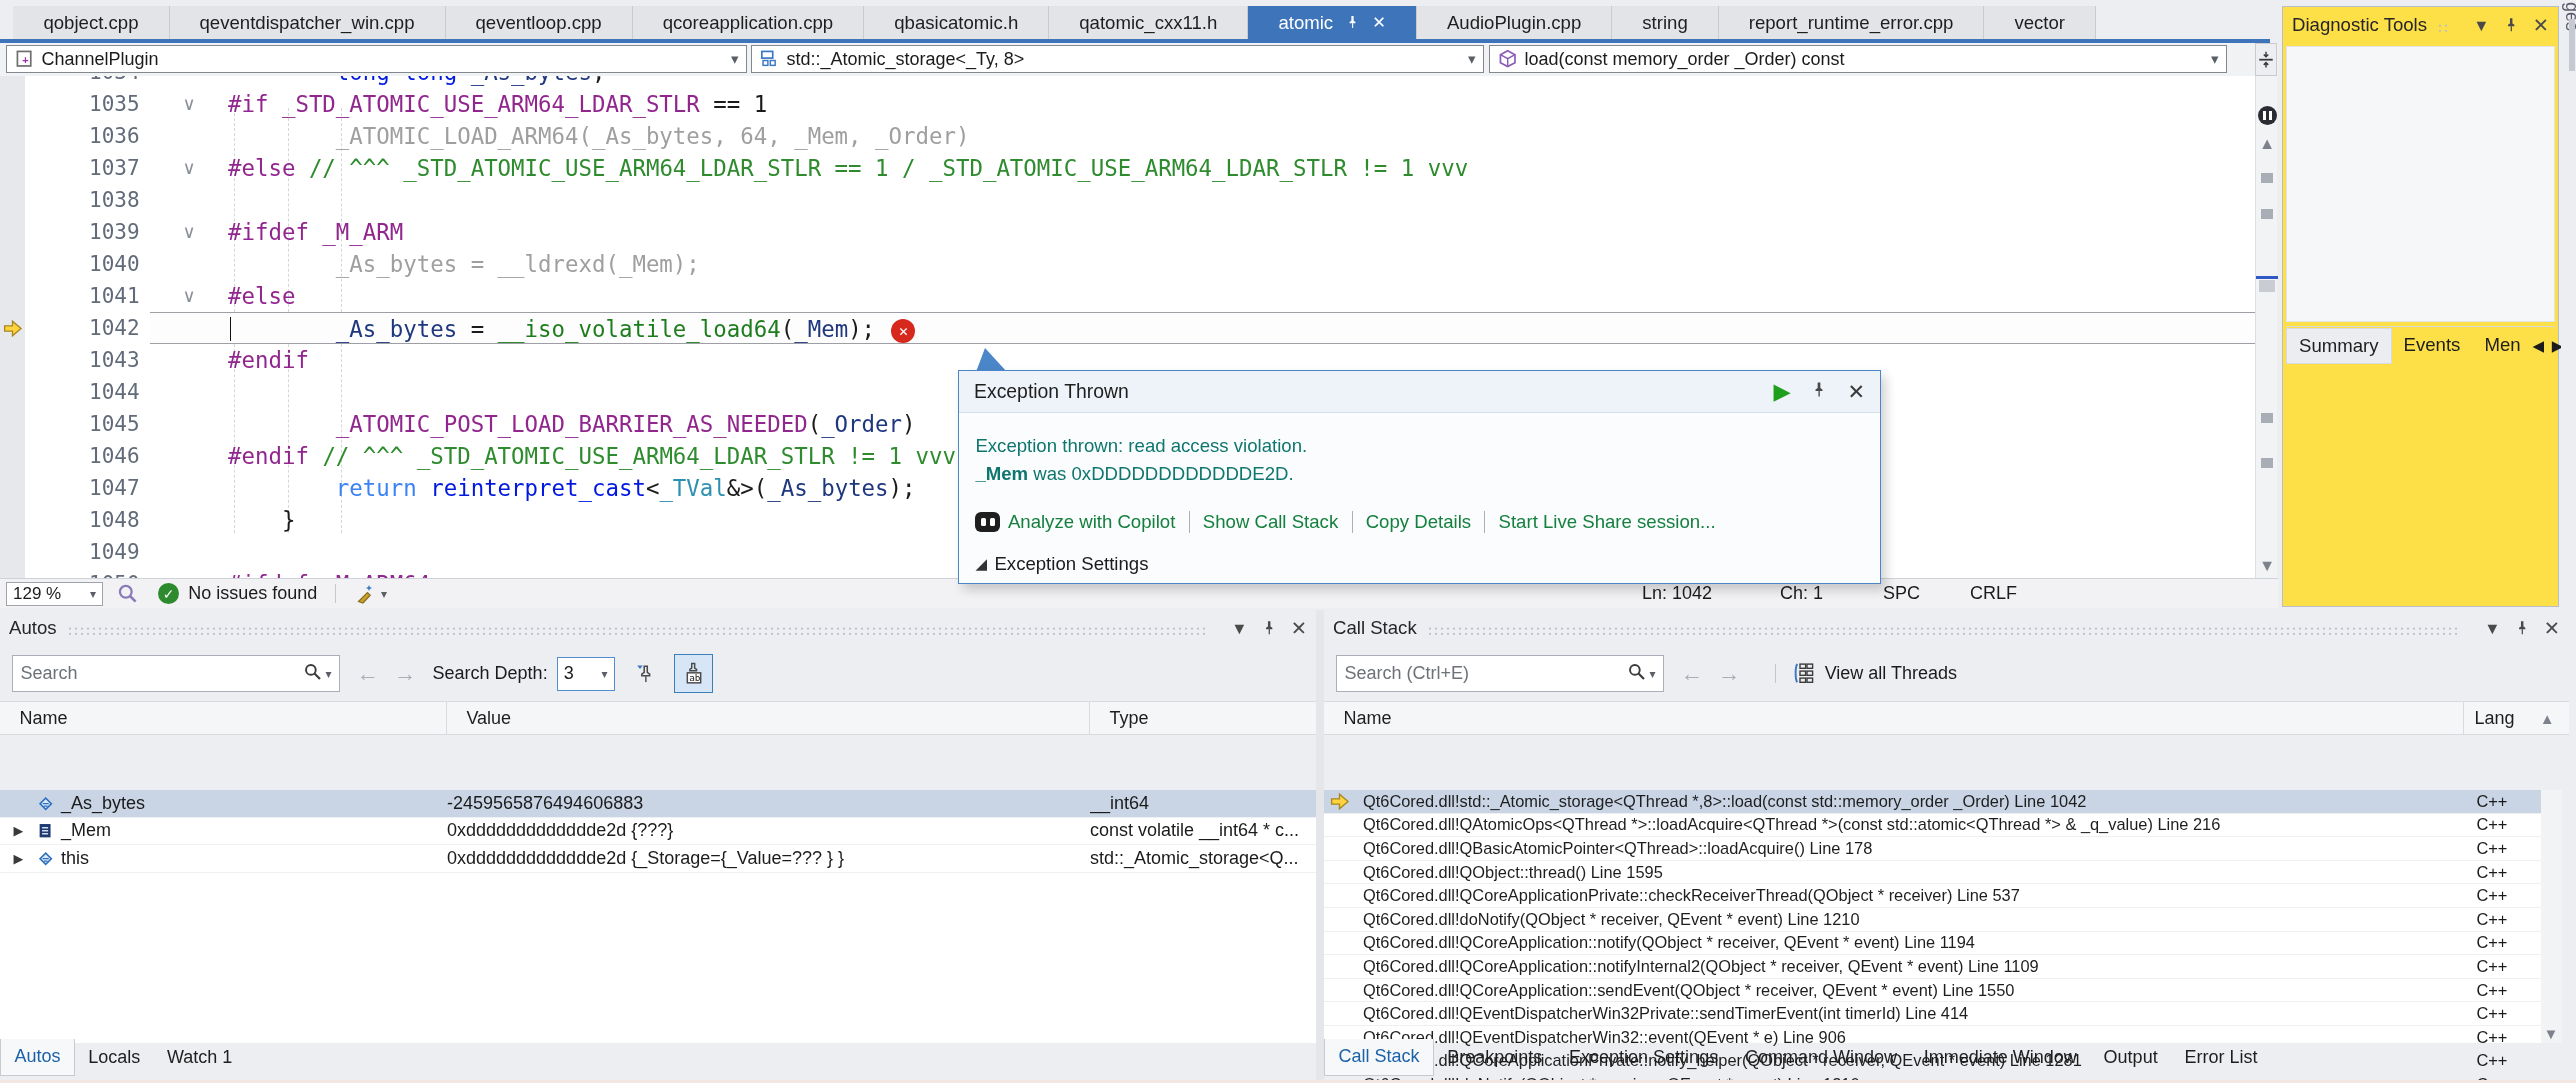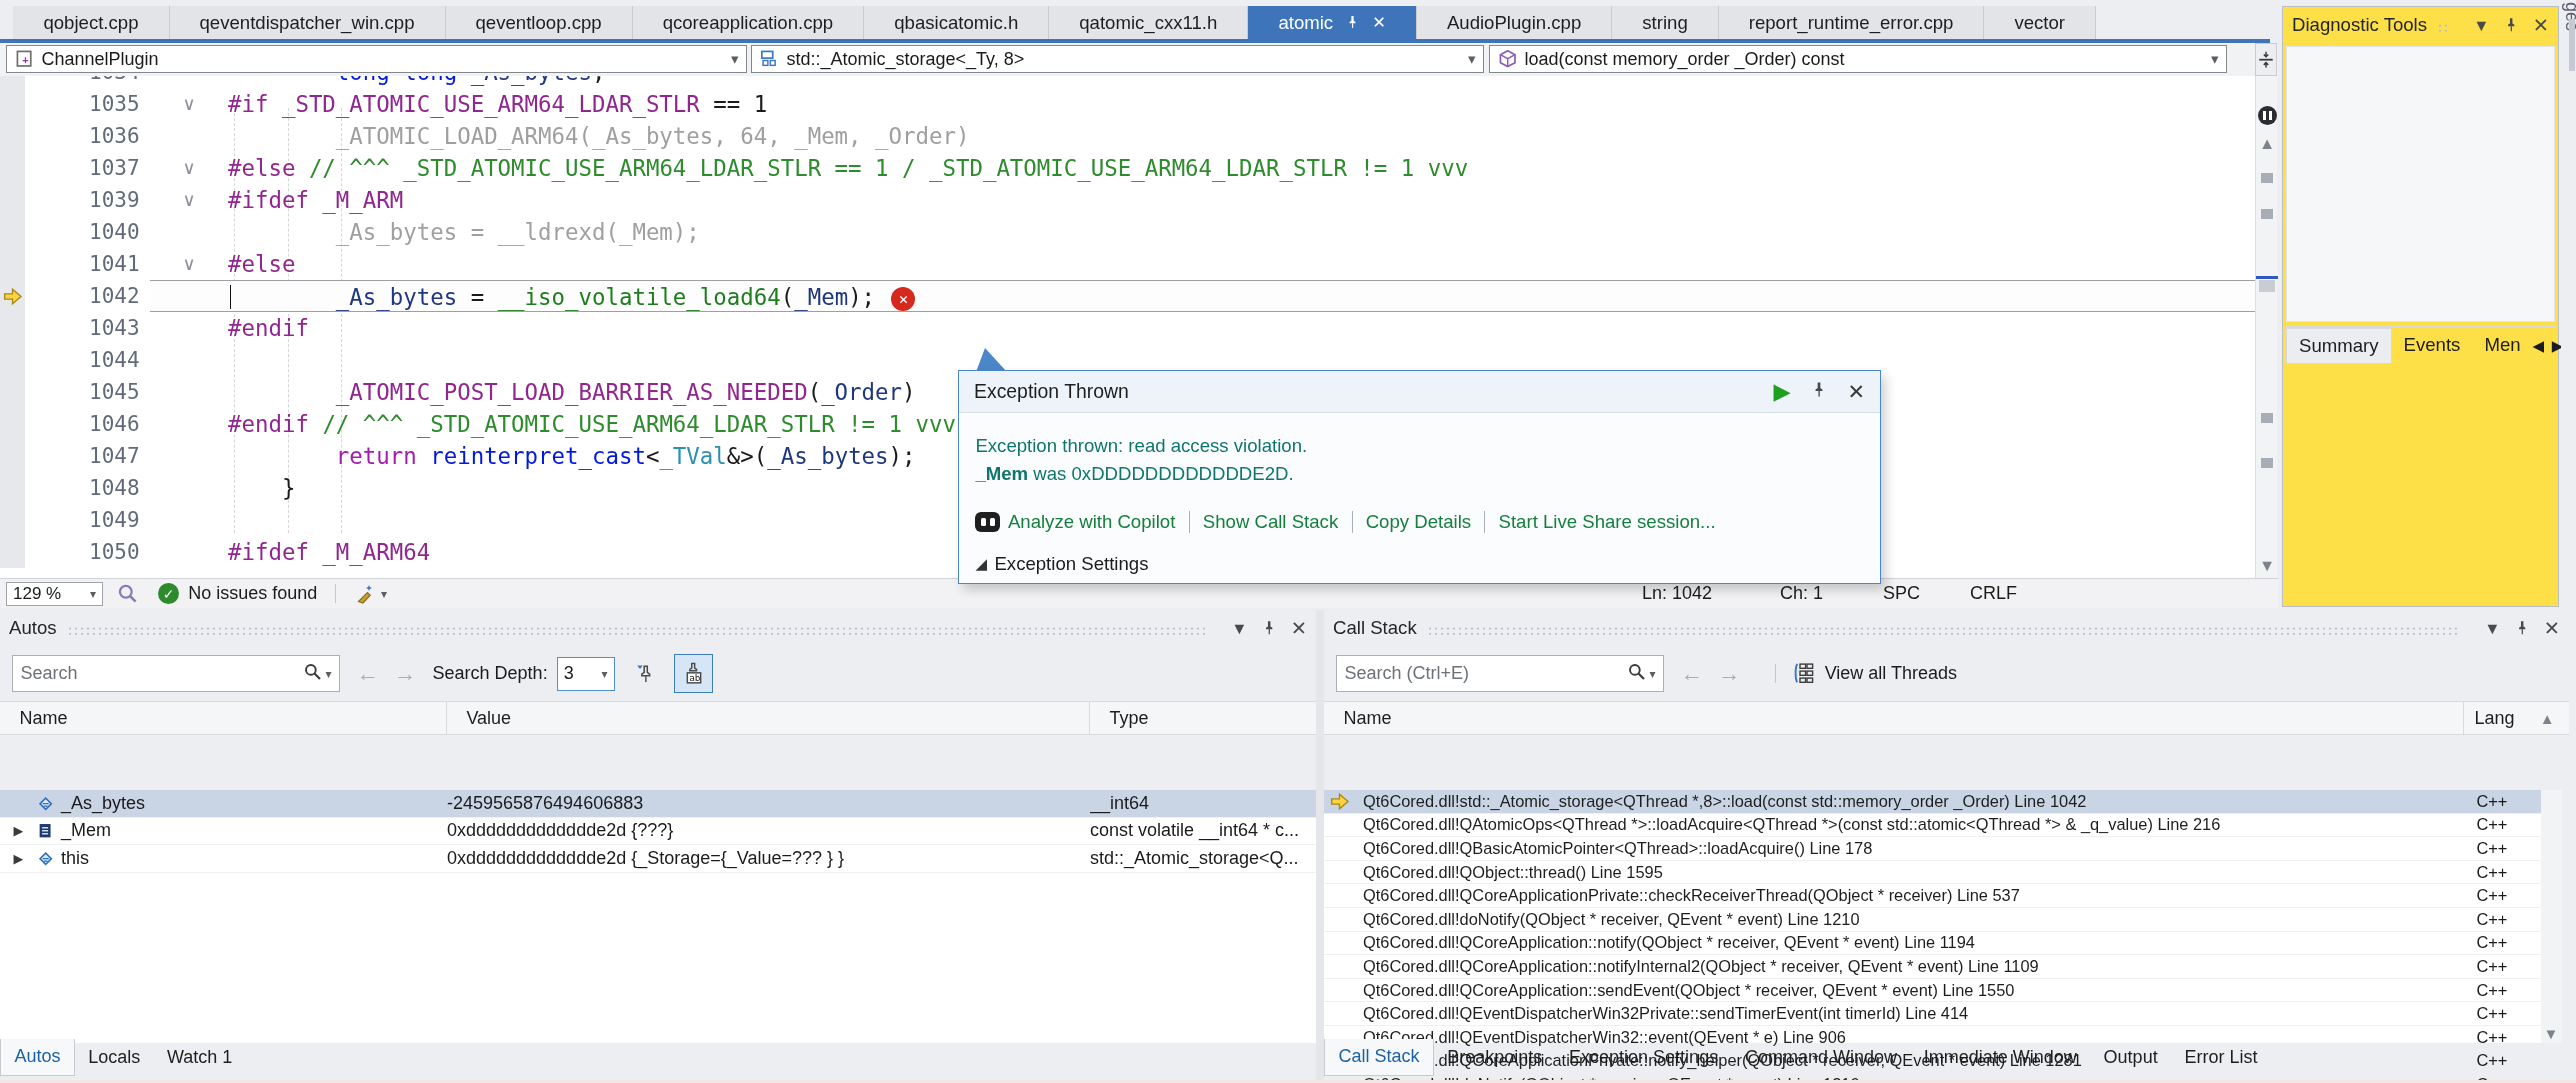--- a/index.html
+++ b/index.html
@@ -34,21 +34,21 @@
   .line { display:flex; height:32px; line-height:32px; position:relative; }
   .col-margin { width:25px; background:#e7e8ec; position:relative; flex:none; }
   .col-num { width:125px; flex:none; text-align:right; padding-right:10.4px;
              font-family:"DejaVu Sans Mono", monospace; font-size:21px; color:#626b79; }
   .line-body { flex:1; display:flex; position:relative; }
   .col-fold { width:78px; flex:none; text-align:center; color:#8b8f98; font-size:18px; }
   .code { flex:1; font-family:"DejaVu Sans Mono", monospace; font-size:22.4px; white-space:pre; position:relative; }
   .line.current .line-body { border-top:0.7px solid #9d9fa4; border-bottom:0.7px solid #9d9fa4; background:#fdfdfd; }
   .caret { position:absolute; left:1.5px; top:3.7px; width:1.5px; height:24.6px; background:#111; }
   .c-pp{color:#91278e} .c-cm{color:#2e8b2e} .c-gray{color:#9f9f9f} .c-kw{color:#0018e0}
-  .c-ctl{color:#a21caf} .c-var{color:#1f377f} .c-fn{color:#1d7d1d} .c-type{color:#2b91af} .c-plain{color:#1b1b1b}
+  .c-ctl{color:#3b82f6} .c-var{color:#1f377f} .c-fn{color:#1d7d1d} .c-type{color:#2b91af} .c-plain{color:#1b1b1b}
   .err-badge { display:inline-flex; width:24px; height:24px; border-radius:50%; background:#d6281c;
                color:#fff; font-size:15px; font-weight:bold; align-items:center; justify-content:center;
                vertical-align:middle; margin-left:16.4px; }
   .indent-guide { position:absolute; top:32px; bottom:45px; width:0; border-left:1.5px dashed #d4d6da; }
   .ip-arrow { position:absolute; left:1.5px; top:6px; }
 
   
   #ed-scroll { position:absolute; left:2255px; top:76px; width:22.4px; height:502px; background:#f2f3f5; border-left:0.7px solid #dcdee2; }
   #split-handle { position:absolute; left:2255px; top:43px; width:22.4px; height:33px; background:#eceef1; border:0.7px solid #c9cbd1;
                   display:flex; align-items:center; justify-content:center; }
@@ -280,20 +280,28 @@
             <div class="col-fold"></div>
             <div class="code"><span class="c-gray">        _ATOMIC_LOAD_ARM64(_As_bytes, 64, _Mem, _Order)</span></div>
           </div>
         </div>
         <div class="line">
           <div class="col-margin"></div>
           <div class="col-num">1037</div>
           <div class="line-body">
             <div class="col-fold">∨</div>
             <div class="code"><span class="c-pp">#else </span><span class="c-cm">// ^^^ _STD_ATOMIC_USE_ARM64_LDAR_STLR == 1 / _STD_ATOMIC_USE_ARM64_LDAR_STLR != 1 vvv</span></div>
+          </div>
+        </div>
+        <div class="line">
+          <div class="col-margin"></div>
+          <div class="col-num">1038</div>
+          <div class="line-body">
+            <div class="col-fold"></div>
+            <div class="code"></div>
           </div>
         </div>
         <div class="line">
           <div class="col-margin"></div>
           <div class="col-num">1039</div>
           <div class="line-body">
             <div class="col-fold">∨</div>
             <div class="code"><span class="c-pp">#ifdef _M_ARM</span></div>
           </div>
         </div>

